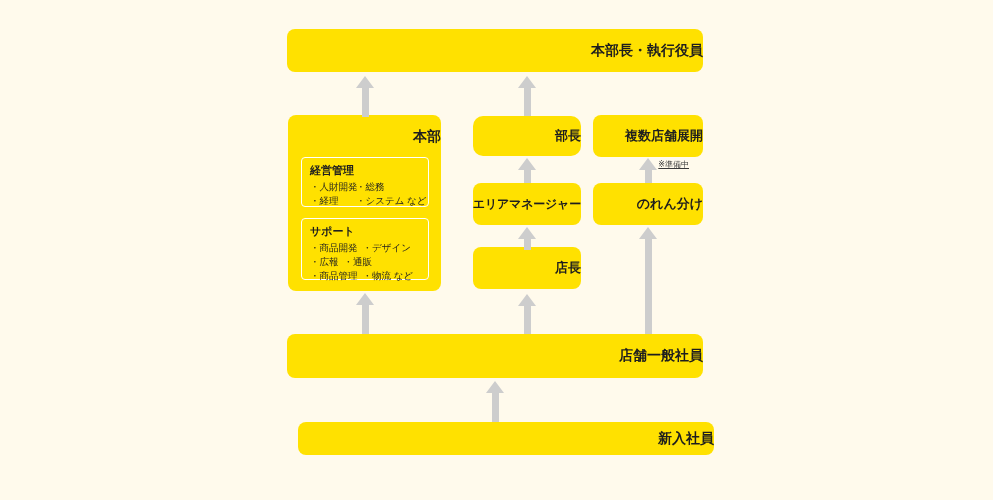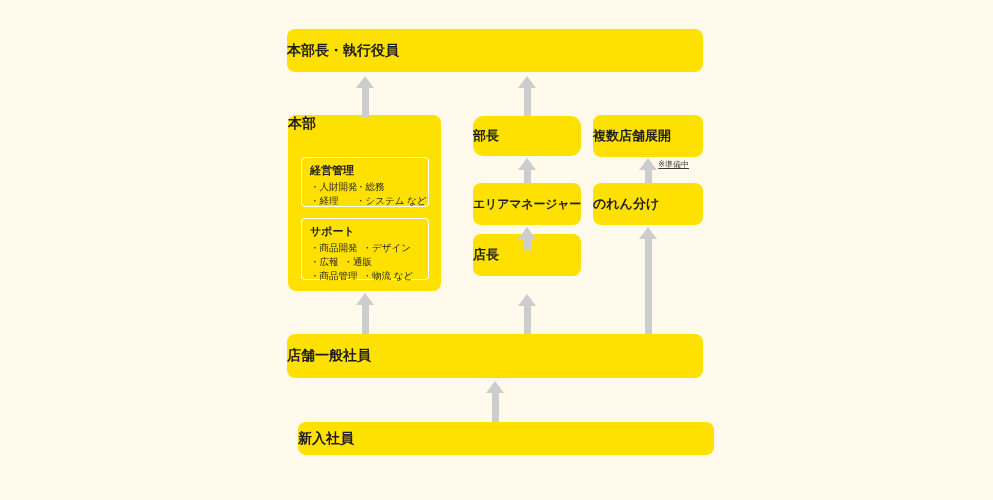--- a/index.html
+++ b/index.html
@@ -11,38 +11,39 @@
     font-family: "Liberation Sans", "DejaVu Sans", sans-serif;
     color: #1E1E1E;
     overflow: hidden;
   }
   .ybox {
     position: absolute;
     background: #FFE100;
     border-radius: 8px;
     display: flex;
     align-items: center;
-    justify-content: flex-start;
+    justify-content: flex-end;
     font-weight: bold;
     font-size: 13px;
     box-sizing: border-box;
     white-space: nowrap;
   }
   .ybox.wide { font-size: 14px; }
   .ybox.tight { font-size: 12px; letter-spacing: -0.2px; }
   .honbu {
     position: absolute;
     background: #FFE100;
     border-radius: 8px;
     box-sizing: border-box;
   }
   .honbu-title {
-    text-align: left;
+    text-align: right;
     font-weight: bold;
     font-size: 14px;
+    padding-top: 13px;
   }
   .subbox {
     position: absolute;
     left: 13px;
     width: 128px;
     border: 1.5px solid #FFFFFF;
     border-radius: 4px;
     padding: 6px 8px;
     box-sizing: border-box;
     overflow: visible;
@@ -128,21 +129,21 @@
   </div>
 
   <div class="ybox" style="left:473px; top:116px; width:108px; height:40px;border-radius:10px;">
     <span>部長</span>
   </div>
 
   <div class="ybox tight" style="left:473px; top:183px; width:108px; height:42px;">
     <span>エリアマネージャー</span>
   </div>
 
-  <div class="ybox" style="left:473px; top:234px; width:108px; height:42px;">
+  <div class="ybox" style="left:473px; top:247px; width:108px; height:42px;">
     <span>店長</span>
   </div>
 
   <div class="ybox" style="left:593px; top:115px; width:110px; height:42px;">
     <span>複数店舗展開</span>
   </div>
 
   <div class="note" style="left:579px; top:159px; width:110px;text-decoration:underline;">※準備中</div>
 
   <div class="ybox wide" style="left:287px; top:334px; width:416px; height:44px;">

